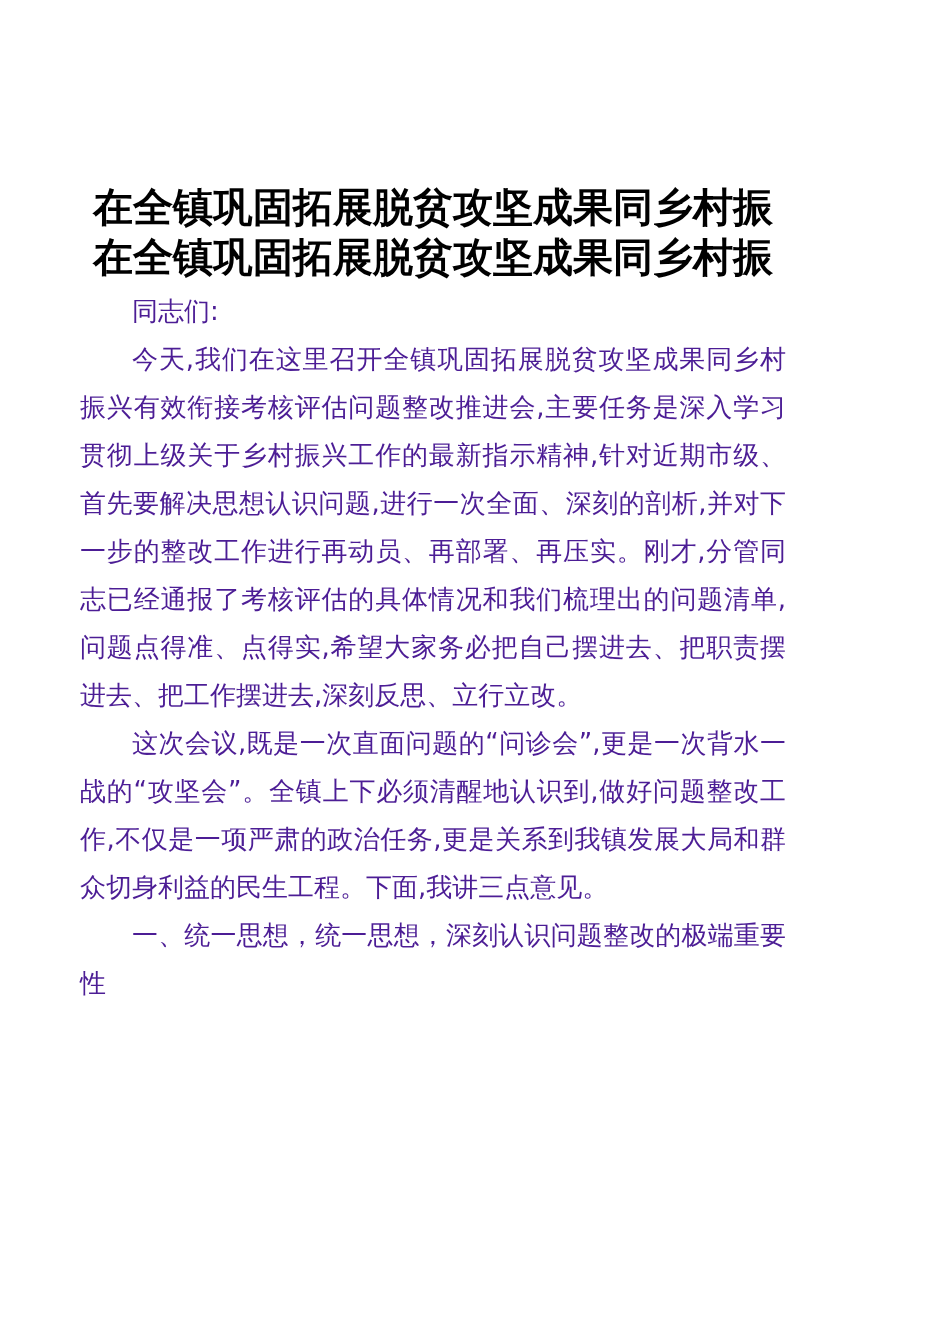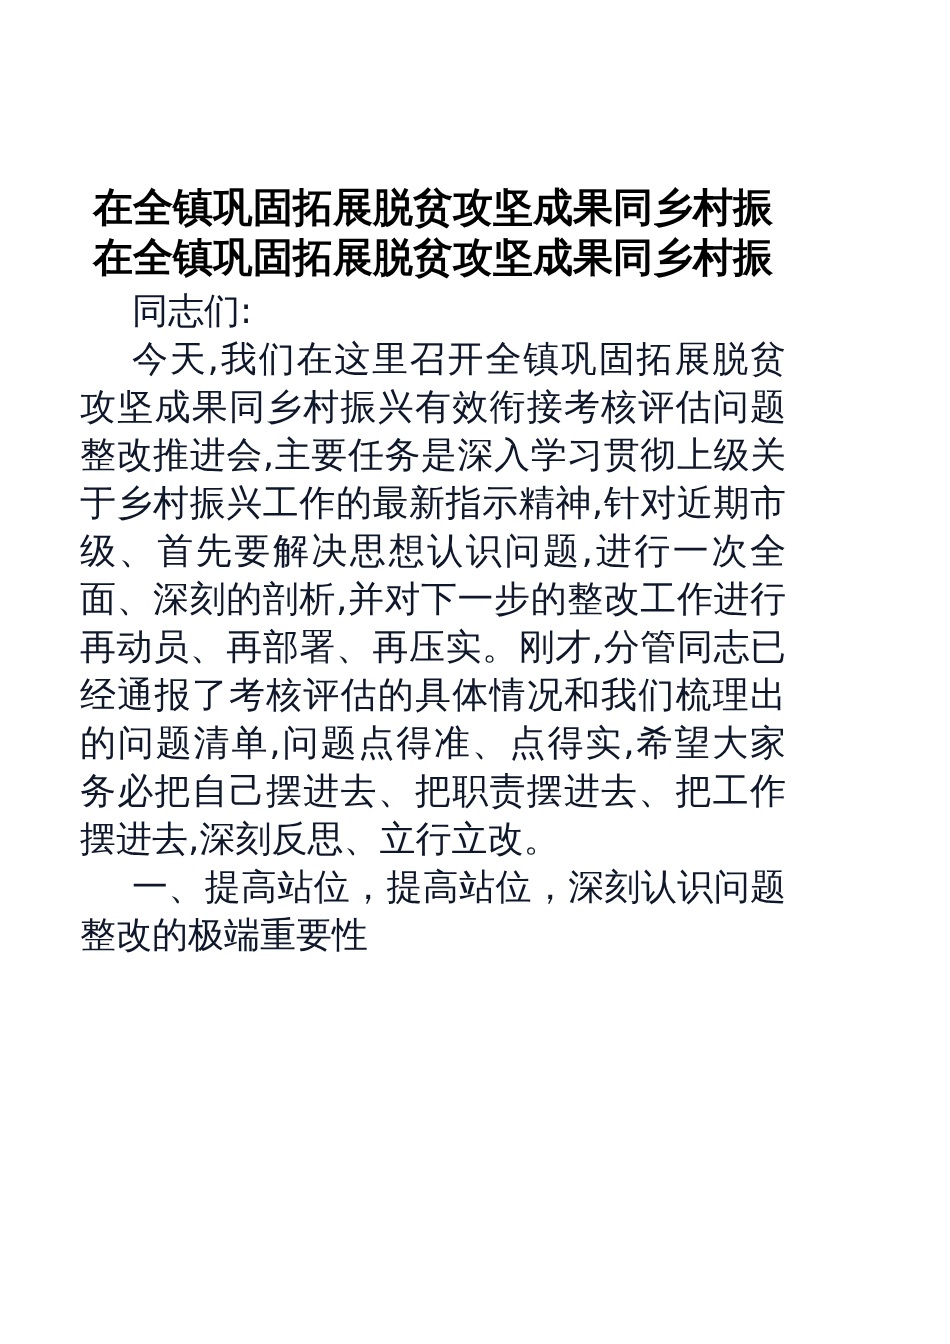--- a/index.html
+++ b/index.html
@@ -26,40 +26,41 @@
     text-align: center;
     margin: 0 0 5px 0;
     color: #000000;
   }
   .title-line {
     display: block;
     white-space: nowrap;
   }
   .para {
     font-family: "DejaVu Sans", "Liberation Sans", sans-serif;
-    font-size: 36px;
+    font-size: 26px;
     line-height: 48px;
     text-align: justify;
     text-justify: inter-ideograph;
     text-indent: 52px;
     margin: 0;
-    color: #0f172a;
+    color: #4c1d95;
   }
 </style>
 </head>
 <body>
 
 <div class="page">
 
   <h1 class="doc-title">
     <span class="title-line">在全镇巩固拓展脱贫攻坚成果同乡村振</span>
     <span class="title-line">在全镇巩固拓展脱贫攻坚成果同乡村振</span>
   </h1>
 
   <p class="para">同志们:</p>
 
   <p class="para">今天,我们在这里召开全镇巩固拓展脱贫攻坚成果同乡村振兴有效衔接考核评估问题整改推进会,主要任务是深入学习贯彻上级关于乡村振兴工作的最新指示精神,针对近期市级、首先要解决思想认识问题,进行一次全面、深刻的剖析,并对下一步的整改工作进行再动员、再部署、再压实。刚才,分管同志已经通报了考核评估的具体情况和我们梳理出的问题清单,问题点得准、点得实,希望大家务必把自己摆进去、把职责摆进去、把工作摆进去,深刻反思、立行立改。</p>
 
+  <p class="para">这次会议,既是一次直面问题的“问诊会”,更是一次背水一战的“攻坚会”。全镇上下必须清醒地认识到,做好问题整改工作,不仅是一项严肃的政治任务,更是关系到我镇发展大局和群众切身利益的民生工程。下面,我讲三点意见。</p>
 
-  <p class="para">一、提高站位，提高站位，深刻认识问题整改的极端重要性</p>
+  <p class="para">一、统一思想，统一思想，深刻认识问题整改的极端重要性</p>
 
 
 </div>
 
 </body></html>

